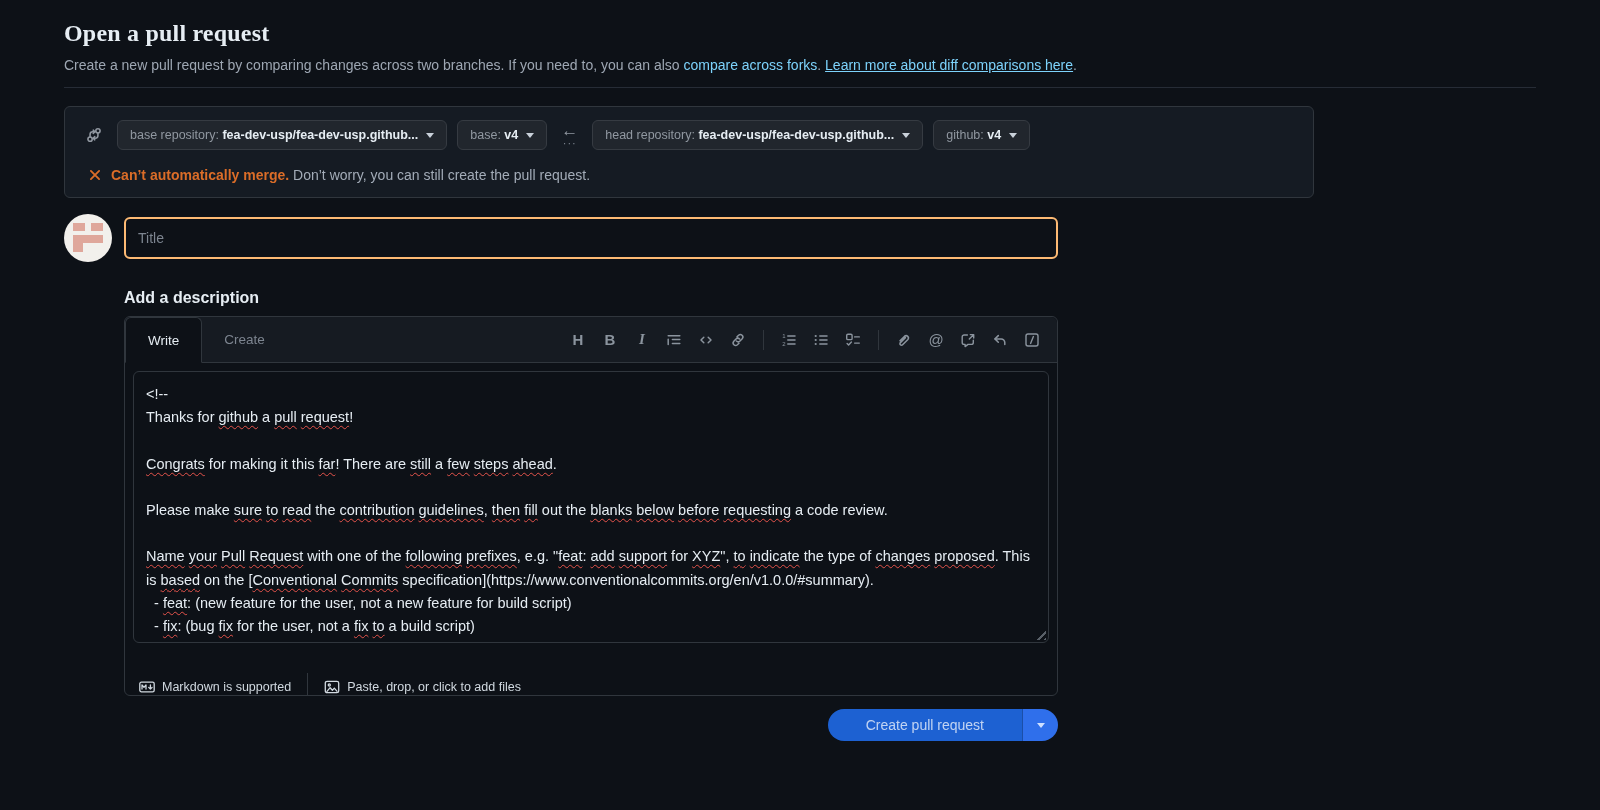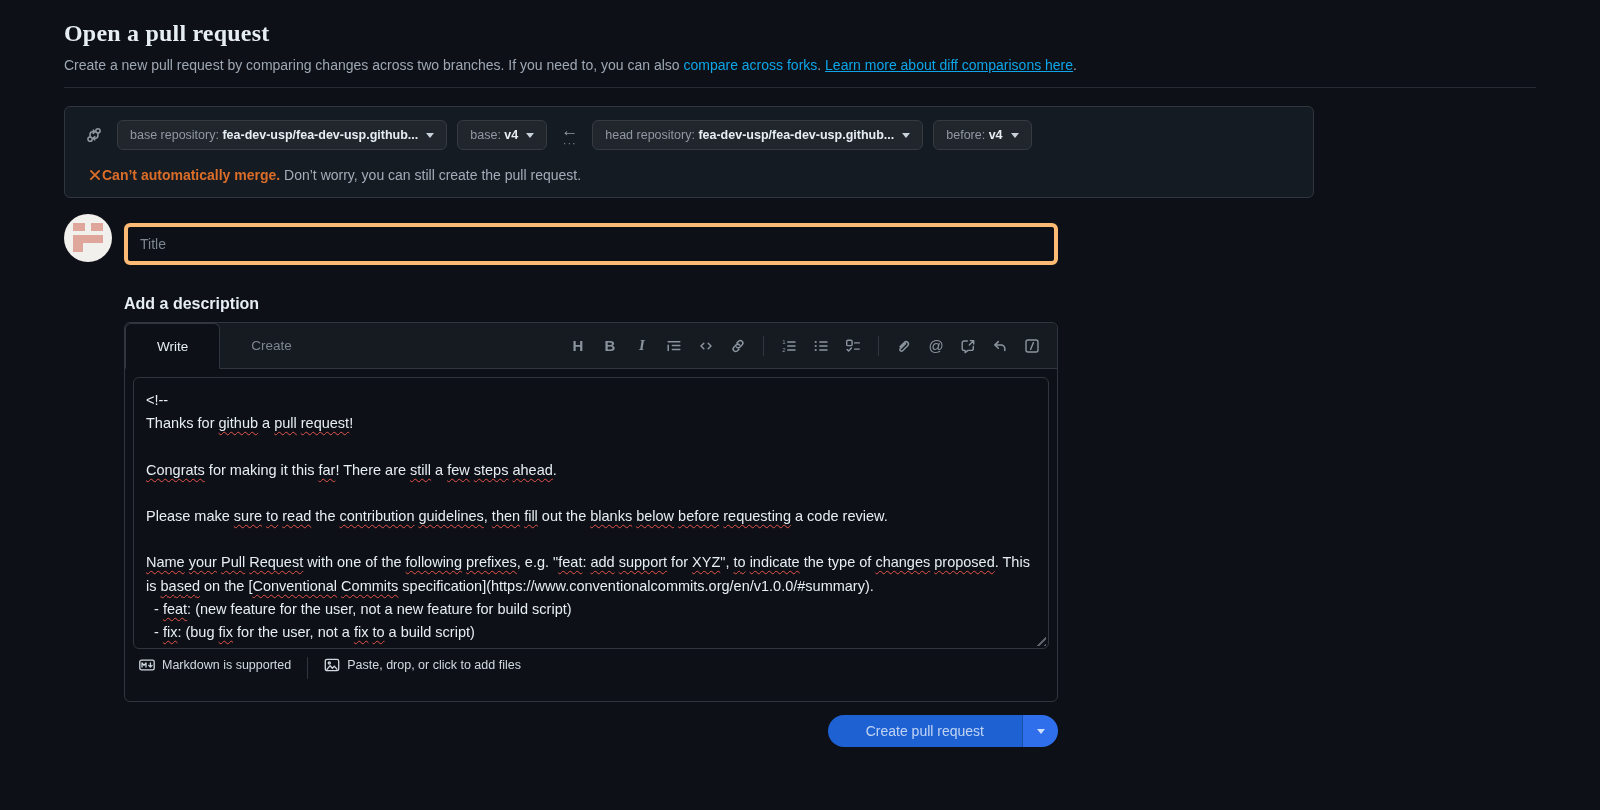--- a/index.html
+++ b/index.html
@@ -6,21 +6,21 @@
   html,body { width:1600px; height:810px; overflow:hidden; }
   body {
     background:#0d1117;
     color:#e6edf3;
     font-family:"Liberation Sans", sans-serif;
     padding:20px 64px 0 64px;
   }
   
   .page-title { font-size:24px; font-weight:600; letter-spacing:.2px; color:#e6edf3;font-family:Liberation Serif, serif; }
   .page-sub { margin-top:10px; font-size:14px; color:#9ea7b3; }
-  .page-sub a { color:#0ea5e9; text-decoration:none; cursor:pointer; }
+  .page-sub a { color:#7dd3fc; text-decoration:none; cursor:pointer; }
   .page-sub a.u { text-decoration:underline; }
   .head-divider { margin-top:14px; border:none; border-top:1px solid #262c36; }
 
   
   .branch-box {
     margin-top:18px; width:1250px;
     background:#151b23; border:1px solid #30363d; border-radius:6px;
     padding:13px 20px 14px 20px;
   }
   .branch-row { display:flex; align-items:center; gap:10px; }
@@ -30,55 +30,55 @@
     height:30px; padding:0 12px;
     background:#21262d; border:1px solid #363b42; border-radius:6px;
     font-size:12.5px; color:#e6edf3; cursor:pointer; white-space:nowrap;
   }
   .dd-btn .lbl { color:#9198a1; }
   .dd-btn .val { color:#e6edf3; font-weight:600; }
   .caret { width:0; height:0; border-left:4px solid transparent; border-right:4px solid transparent; border-top:5px solid #c9d1d9; display:inline-block; }
   .range-arrow { display:flex; flex-direction:column; align-items:center; line-height:1; padding:0 4px; }
   .range-arrow .arr { color:#9198a1; font-size:17px; }
   .range-arrow .dots { color:#7d8590; font-size:11px; letter-spacing:1px; margin-top:-1px; }
-  .merge-row { display:flex; align-items:center; margin-top:17px; padding-left:3px; font-size:14px; }
+  .merge-row { display:flex; align-items:center; gap:9px; margin-top:17px; padding-left:3px; font-size:14px; }
   .merge-row .emph { color:#db6d28; font-weight:700; }
   .merge-row .rest { color:#a3acb8; }
 
   
   .form-row { display:flex; margin-top:16px; }
   .avatar {
     width:48px; height:48px; border-radius:50%; background:#f2f0ec;
     position:relative; overflow:hidden; flex:none; margin-right:12px;
   }
   .avatar i { position:absolute; background:#dfa79b; }
   .avatar .a1 { left:9px;  top:9px;  width:12px; height:8px; }
   .avatar .a2 { left:27px; top:9px;  width:12px; height:8px; }
   .avatar .a3 { left:9px;  top:21px; width:30px; height:8px; }
   .avatar .a4 { left:9px;  top:29px; width:10px; height:9px; }
   .form-col { width:934px; }
   .sec-heading { font-size:16px; font-weight:700; color:#e6edf3; padding-top:6px; }
   .title-input {
-    margin-top:9px; width:100%; height:42px;
-    background:#0d1117; border:4px solid #fdba74; border-radius:6px;
+    margin-top:3px; width:100%; height:42px;
+    background:#0d1117; border:2px solid #fdba74; border-radius:6px;
     color:#e6edf3; font-size:14px; padding:4px 12px; outline:none;
     font-family:"Liberation Sans", sans-serif;
   }
   .title-input::placeholder { color:#7d8590; }
   .desc-heading { margin-top:24px; }
 
   
   .editor { margin-top:9px; border:1px solid #30363d; border-radius:6px; background:#0d1117; }
   .ed-head {
     display:flex; align-items:stretch; height:46px;
     background:#161b22; border-bottom:1px solid #30363d;
     border-radius:6px 6px 0 0;
   }
   .tab {
-    display:flex; align-items:center; padding:0 31px; font-size:13.5px;
+    display:flex; align-items:center; padding:0 22px; font-size:13.5px;
     color:#7d8590; cursor:pointer; border-radius:6px 6px 0 0;
   }
   .tab.active {
     background:#0d1117; color:#e6edf3;
     border:1px solid #30363d; border-bottom:1px solid #0d1117;
     margin-bottom:-1px; border-top-left-radius:6px;
   }
   .toolbar { margin-left:auto; display:flex; align-items:center; gap:2px; padding-right:10px; }
   .tb-btn {
     width:30px; height:30px; display:flex; align-items:center; justify-content:center;
@@ -98,21 +98,21 @@
     border:1px solid #30363d; border-radius:6px; background:#0d1117;
     padding:11px 12px; font-size:14.5px; line-height:1.6; color:#e6edf3;
     white-space:pre-wrap; word-wrap:break-word; cursor:text;
   }
   .ta .sq { text-decoration:underline; text-decoration-style:wavy; text-decoration-color:#e5534b; text-decoration-thickness:1px; text-underline-offset:3px; }
   .resize-grip {
     position:absolute; right:2px; bottom:2px; width:13px; height:13px;
     background:repeating-linear-gradient(135deg, transparent 0 3px, #596068 3px 4.5px);
     clip-path:polygon(100% 0, 100% 100%, 0 100%); cursor:nwse-resize;
   }
-  .ed-foot { display:flex; align-items:flex-start; height:44px; padding:0 14px; }
+  .ed-foot { display:flex; align-items:flex-end; height:44px; padding:0 14px; }
   .foot-item { display:flex; align-items:center; gap:7px; font-size:12.5px; color:#d1d9e0; background:none; border:none; cursor:pointer; font-family:"Liberation Sans", sans-serif; }
   .foot-div { width:1px; height:22px; background:#30363d; margin:0 16px; }
 
   
   .submit-row { display:flex; justify-content:flex-end; margin-top:13px; padding-bottom:20px; }
   .split-btn { display:flex; border-radius:16px; overflow:hidden; }
   .split-main {
     height:32px; padding:0 38px; background:#1d61d2; border:none;
     color:rgba(255,255,255,.72); font-size:14px; cursor:pointer;
     font-family:"Liberation Sans", sans-serif;
@@ -152,21 +152,21 @@
     </button>
     <span class="range-arrow">
       <span class="arr">←</span>
       <span class="dots">···</span>
     </span>
     <button class="dd-btn">
       <span><span class="lbl">head repository:</span> <span class="val">fea-dev-usp/fea-dev-usp.github...</span></span>
       <span class="caret"></span>
     </button>
     <button class="dd-btn">
-      <span><span class="lbl">before:</span> <span class="val">v4</span></span>
+      <span><span class="lbl">github:</span> <span class="val">v4</span></span>
       <span class="caret"></span>
     </button>
   </div>
   <div class="merge-row">
     <svg width="14" height="14" viewBox="0 0 16 16">
       <path d="M3.3 3.3l9.4 9.4M12.7 3.3l-9.4 9.4" stroke="#db6d28" stroke-width="2.1" stroke-linecap="round"></path>
     </svg>
     <span><span class="emph">Can’t automatically merge.</span> <span class="rest">Don’t worry, you can still create the pull request.</span></span>
   </div>
 </div>

